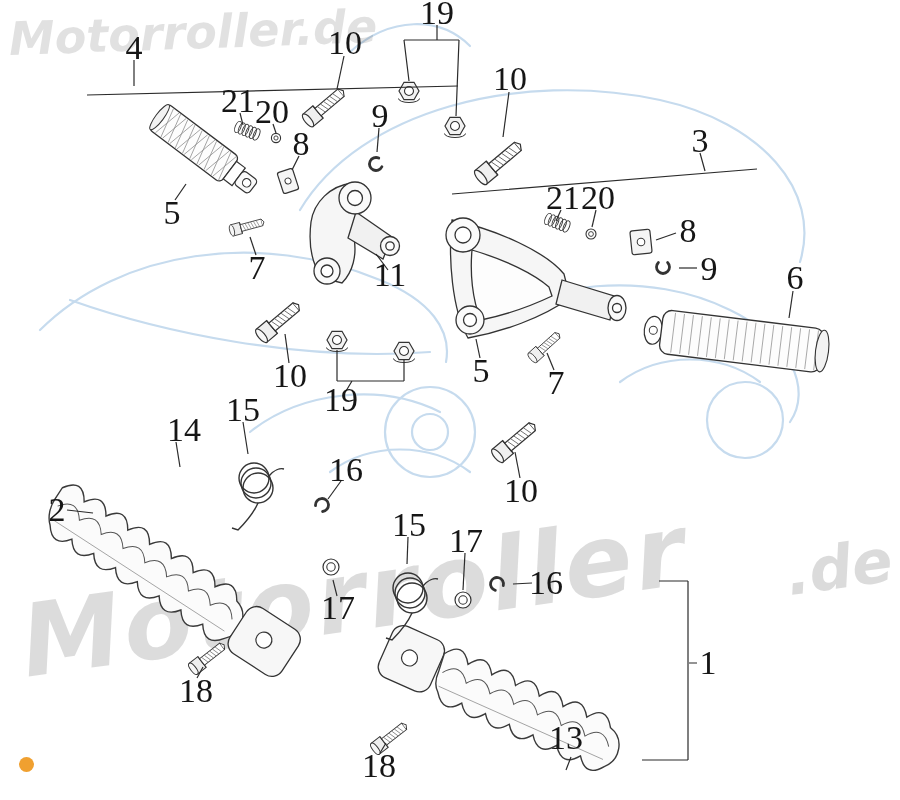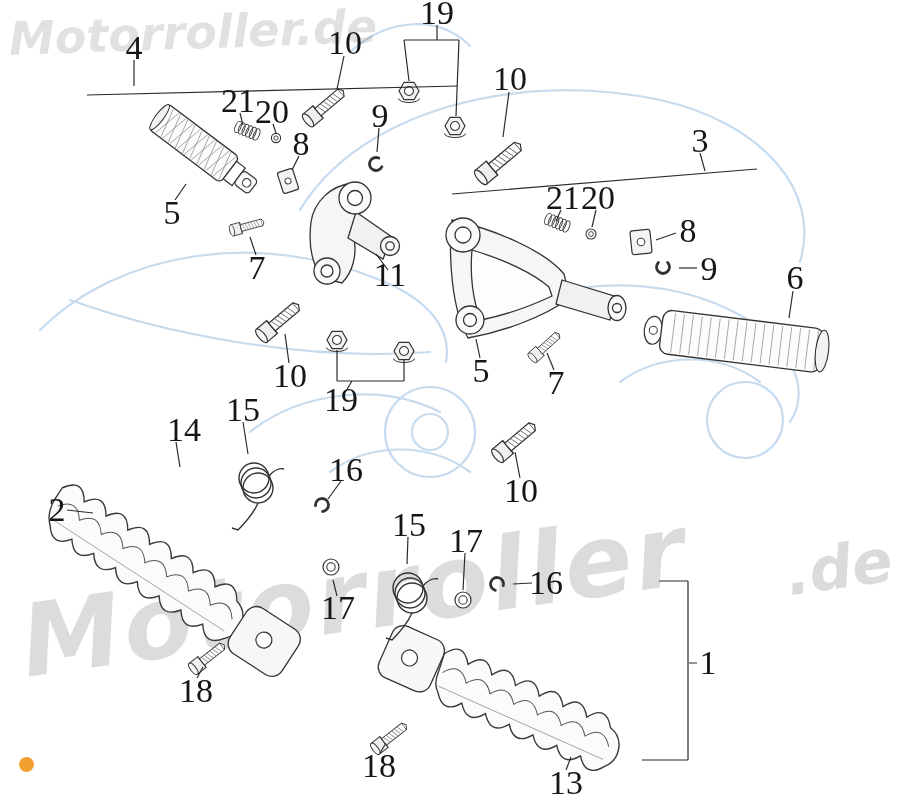--- a/index.html
+++ b/index.html
@@ -261,16 +261,16 @@
   <span class="co" style="left:184px;top:430px">14</span>
   <span class="co" style="left:243px;top:410px">15</span>
   <span class="co" style="left:346px;top:470px">16</span>
   <span class="co" style="left:338px;top:608px">17</span>
   <span class="co" style="left:409px;top:525px">15</span>
   <span class="co" style="left:466px;top:541px">17</span>
   <span class="co" style="left:546px;top:583px">16</span>
   <span class="co" style="left:708px;top:663px">1</span>
   <span class="co" style="left:196px;top:691px">18</span>
   <span class="co" style="left:379px;top:766px">18</span>
-  <span class="co" style="left:566px;top:783px">13</span>
+  <span class="co" style="left:566px;top:738px">13</span>
 
   <div class="dot"></div>
 </div>
 
 </body></html>

